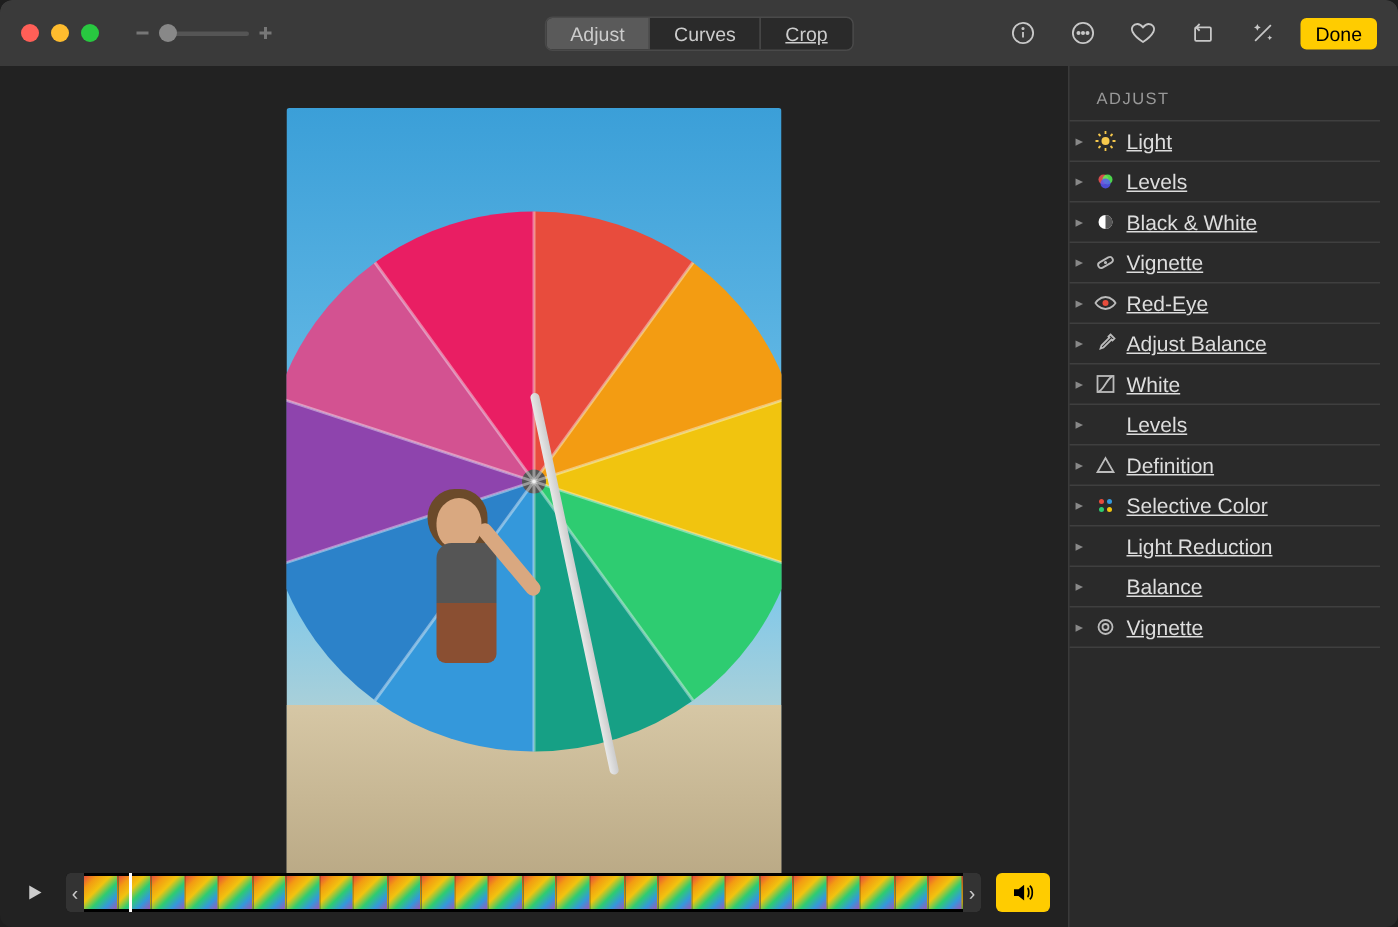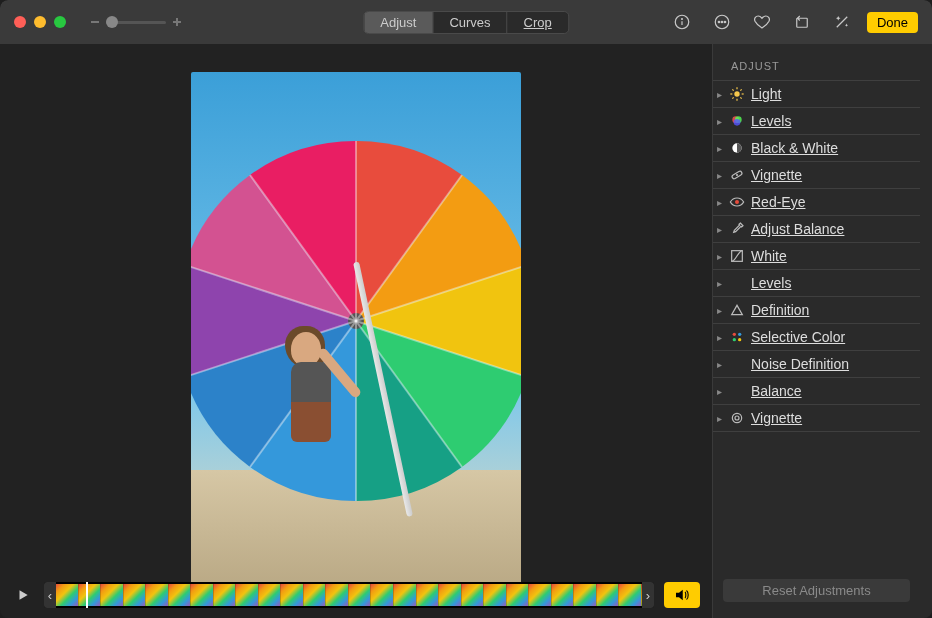--- a/index.html
+++ b/index.html
@@ -322,21 +322,21 @@
           <span class="chev">▸</span>
           <span class="adj-ico">
             <svg width="16" height="16" viewBox="0 0 24 24" fill="none" stroke-width="1.8">
               <circle cx="7" cy="7" r="1.2"></circle>
               <circle cx="13" cy="9" r="1.2"></circle>
               <circle cx="9" cy="14" r="1.2"></circle>
               <circle cx="16" cy="15" r="1.2"></circle>
               <circle cx="17" cy="7" r="1.2"></circle>
             </svg>
           </span>
-          <span class="adj-label">Noise Definition</span>
+          <span class="adj-label">Light Reduction</span>
         </div>
         <div class="adj-item">
           <span class="chev">▸</span>
           <span class="adj-ico">
             <svg width="16" height="16" viewBox="0 0 24 24" fill="none" stroke-width="1.8">
               <path d="M4 18L20 18 20 6z"></path>
             </svg>
           </span>
           <span class="adj-label">Balance</span>
         </div>
@@ -344,15 +344,14 @@
           <span class="chev">▸</span>
           <span class="adj-ico">
             <svg width="16" height="16" viewBox="0 0 24 24" fill="none" stroke-width="1.8" stroke="#bbb">
               <circle cx="12" cy="12" r="7"></circle>
               <circle cx="12" cy="12" r="3"></circle>
             </svg>
           </span>
           <span class="adj-label">Vignette</span>
         </div>
       </div>
-    <div class="reset-btn">Reset Adjustments</div>
   </div>
 </div>
 
 </body></html>

